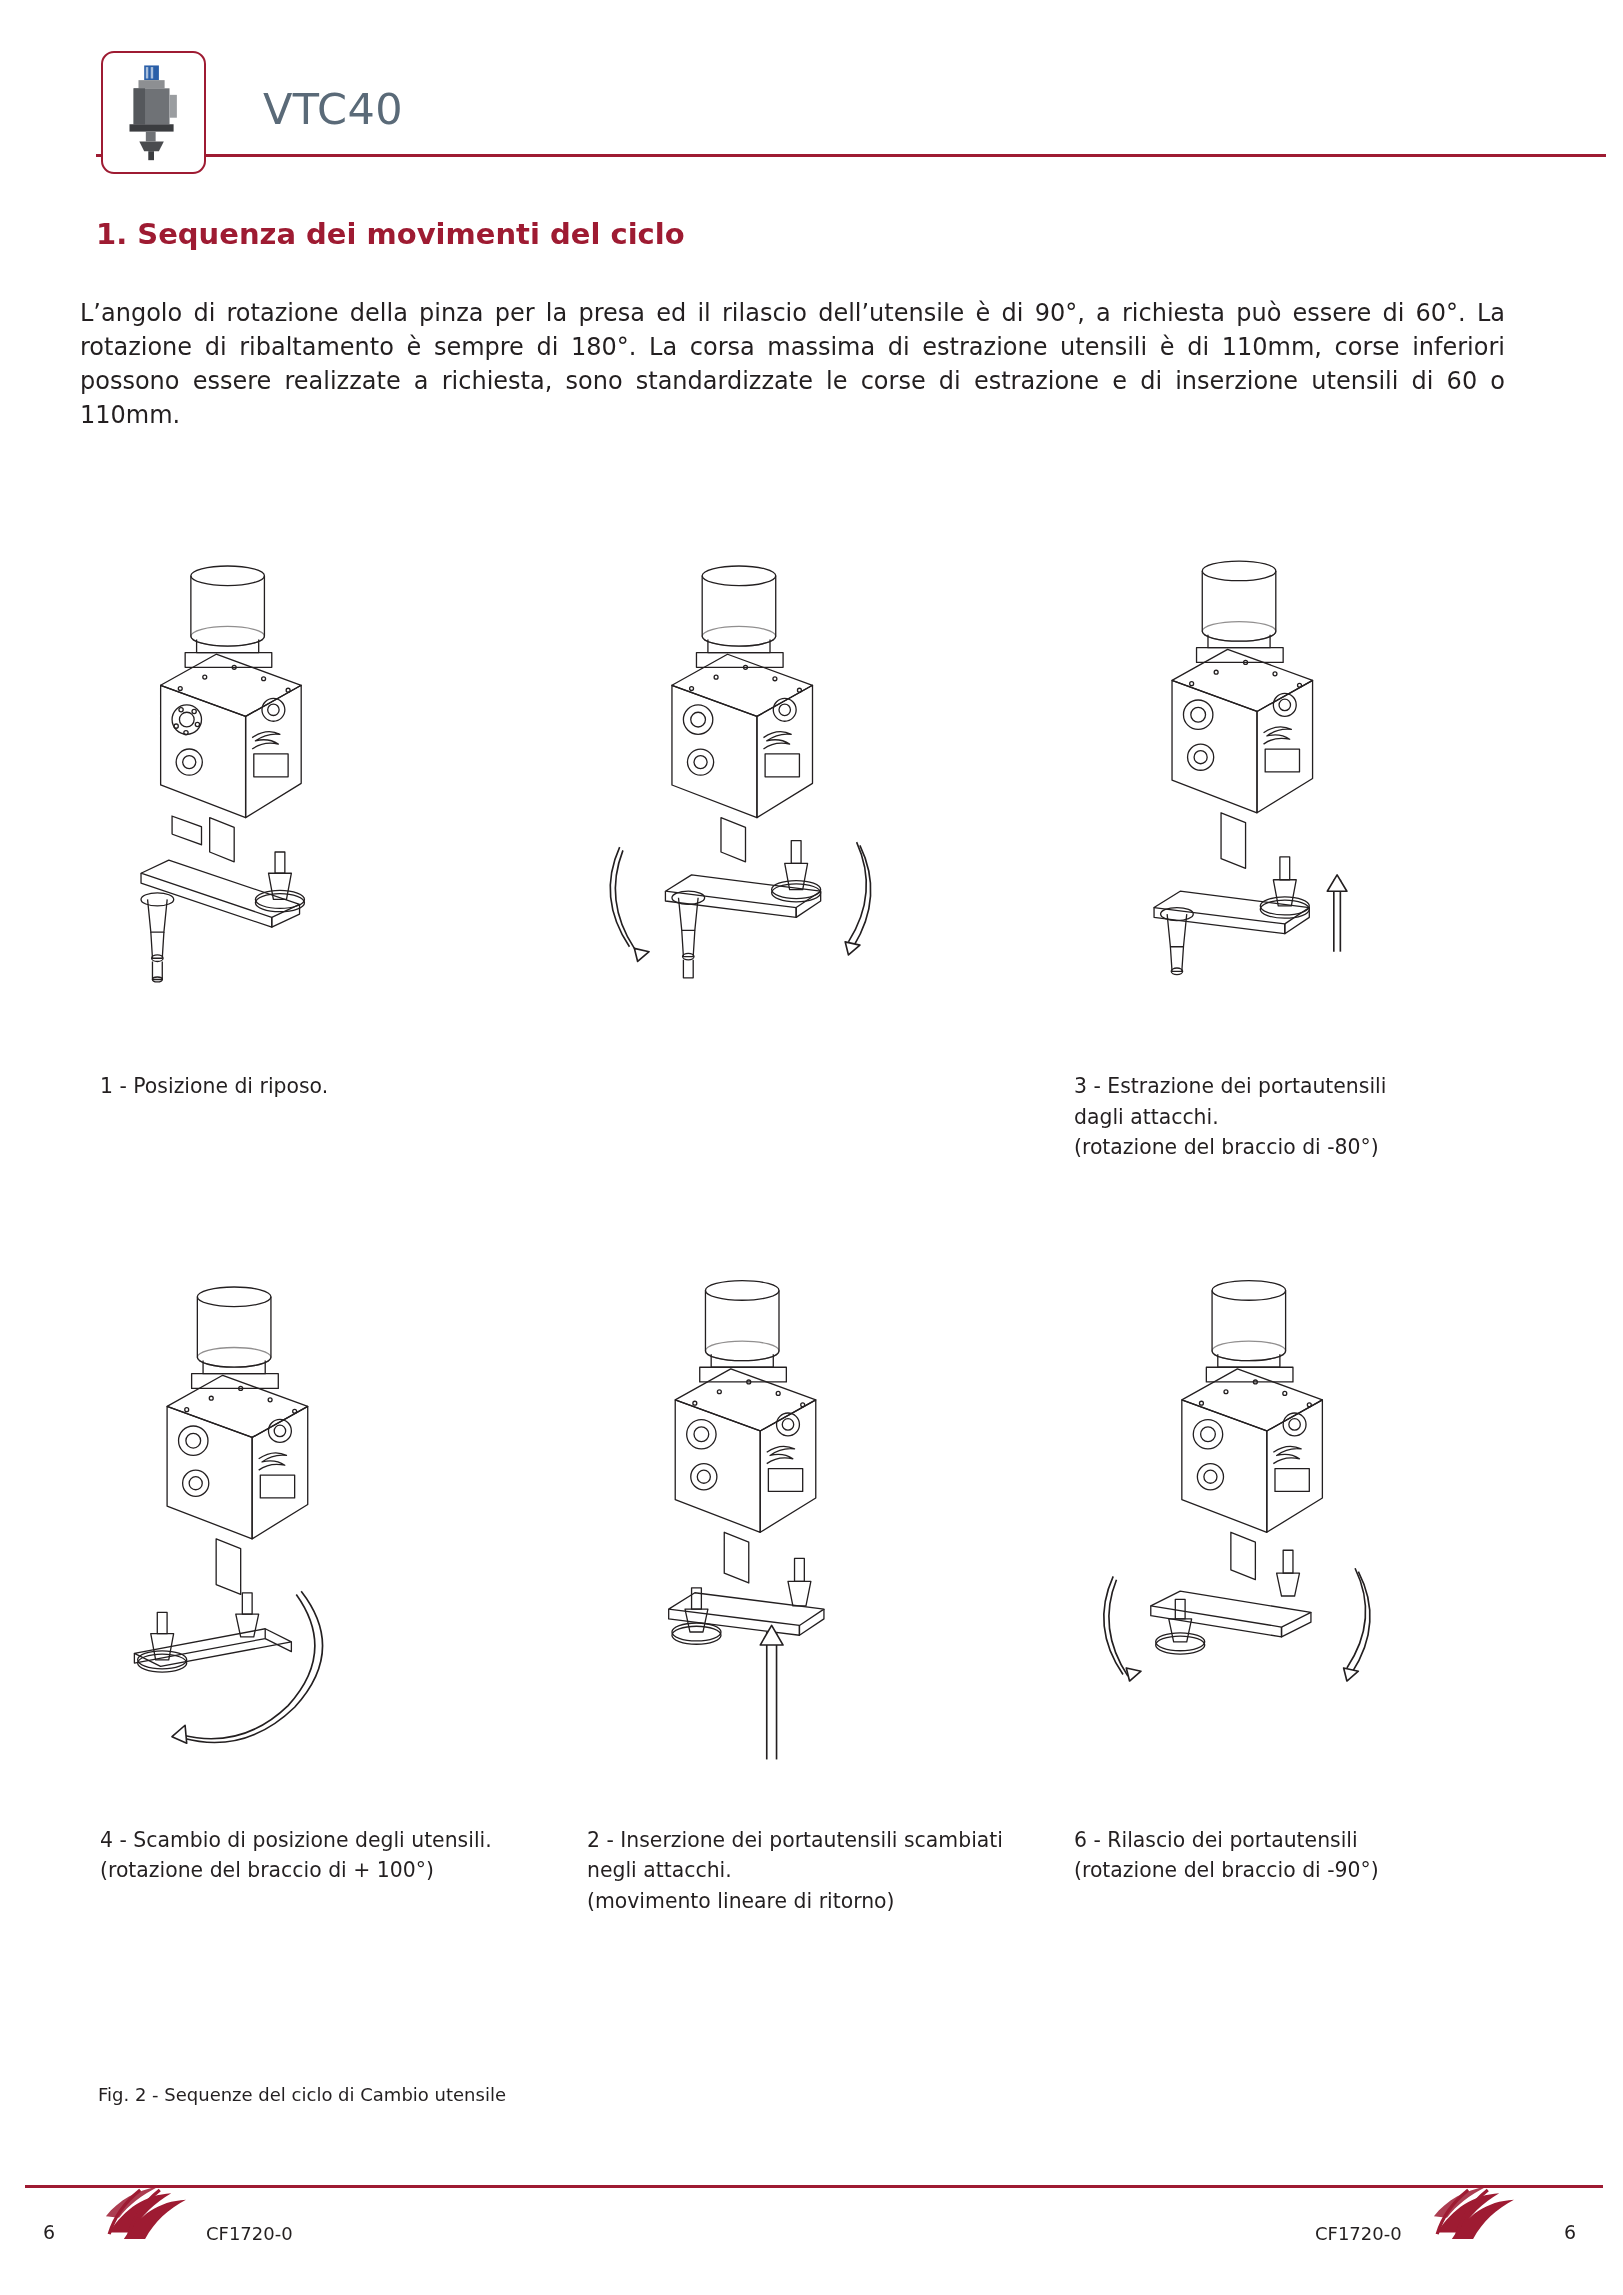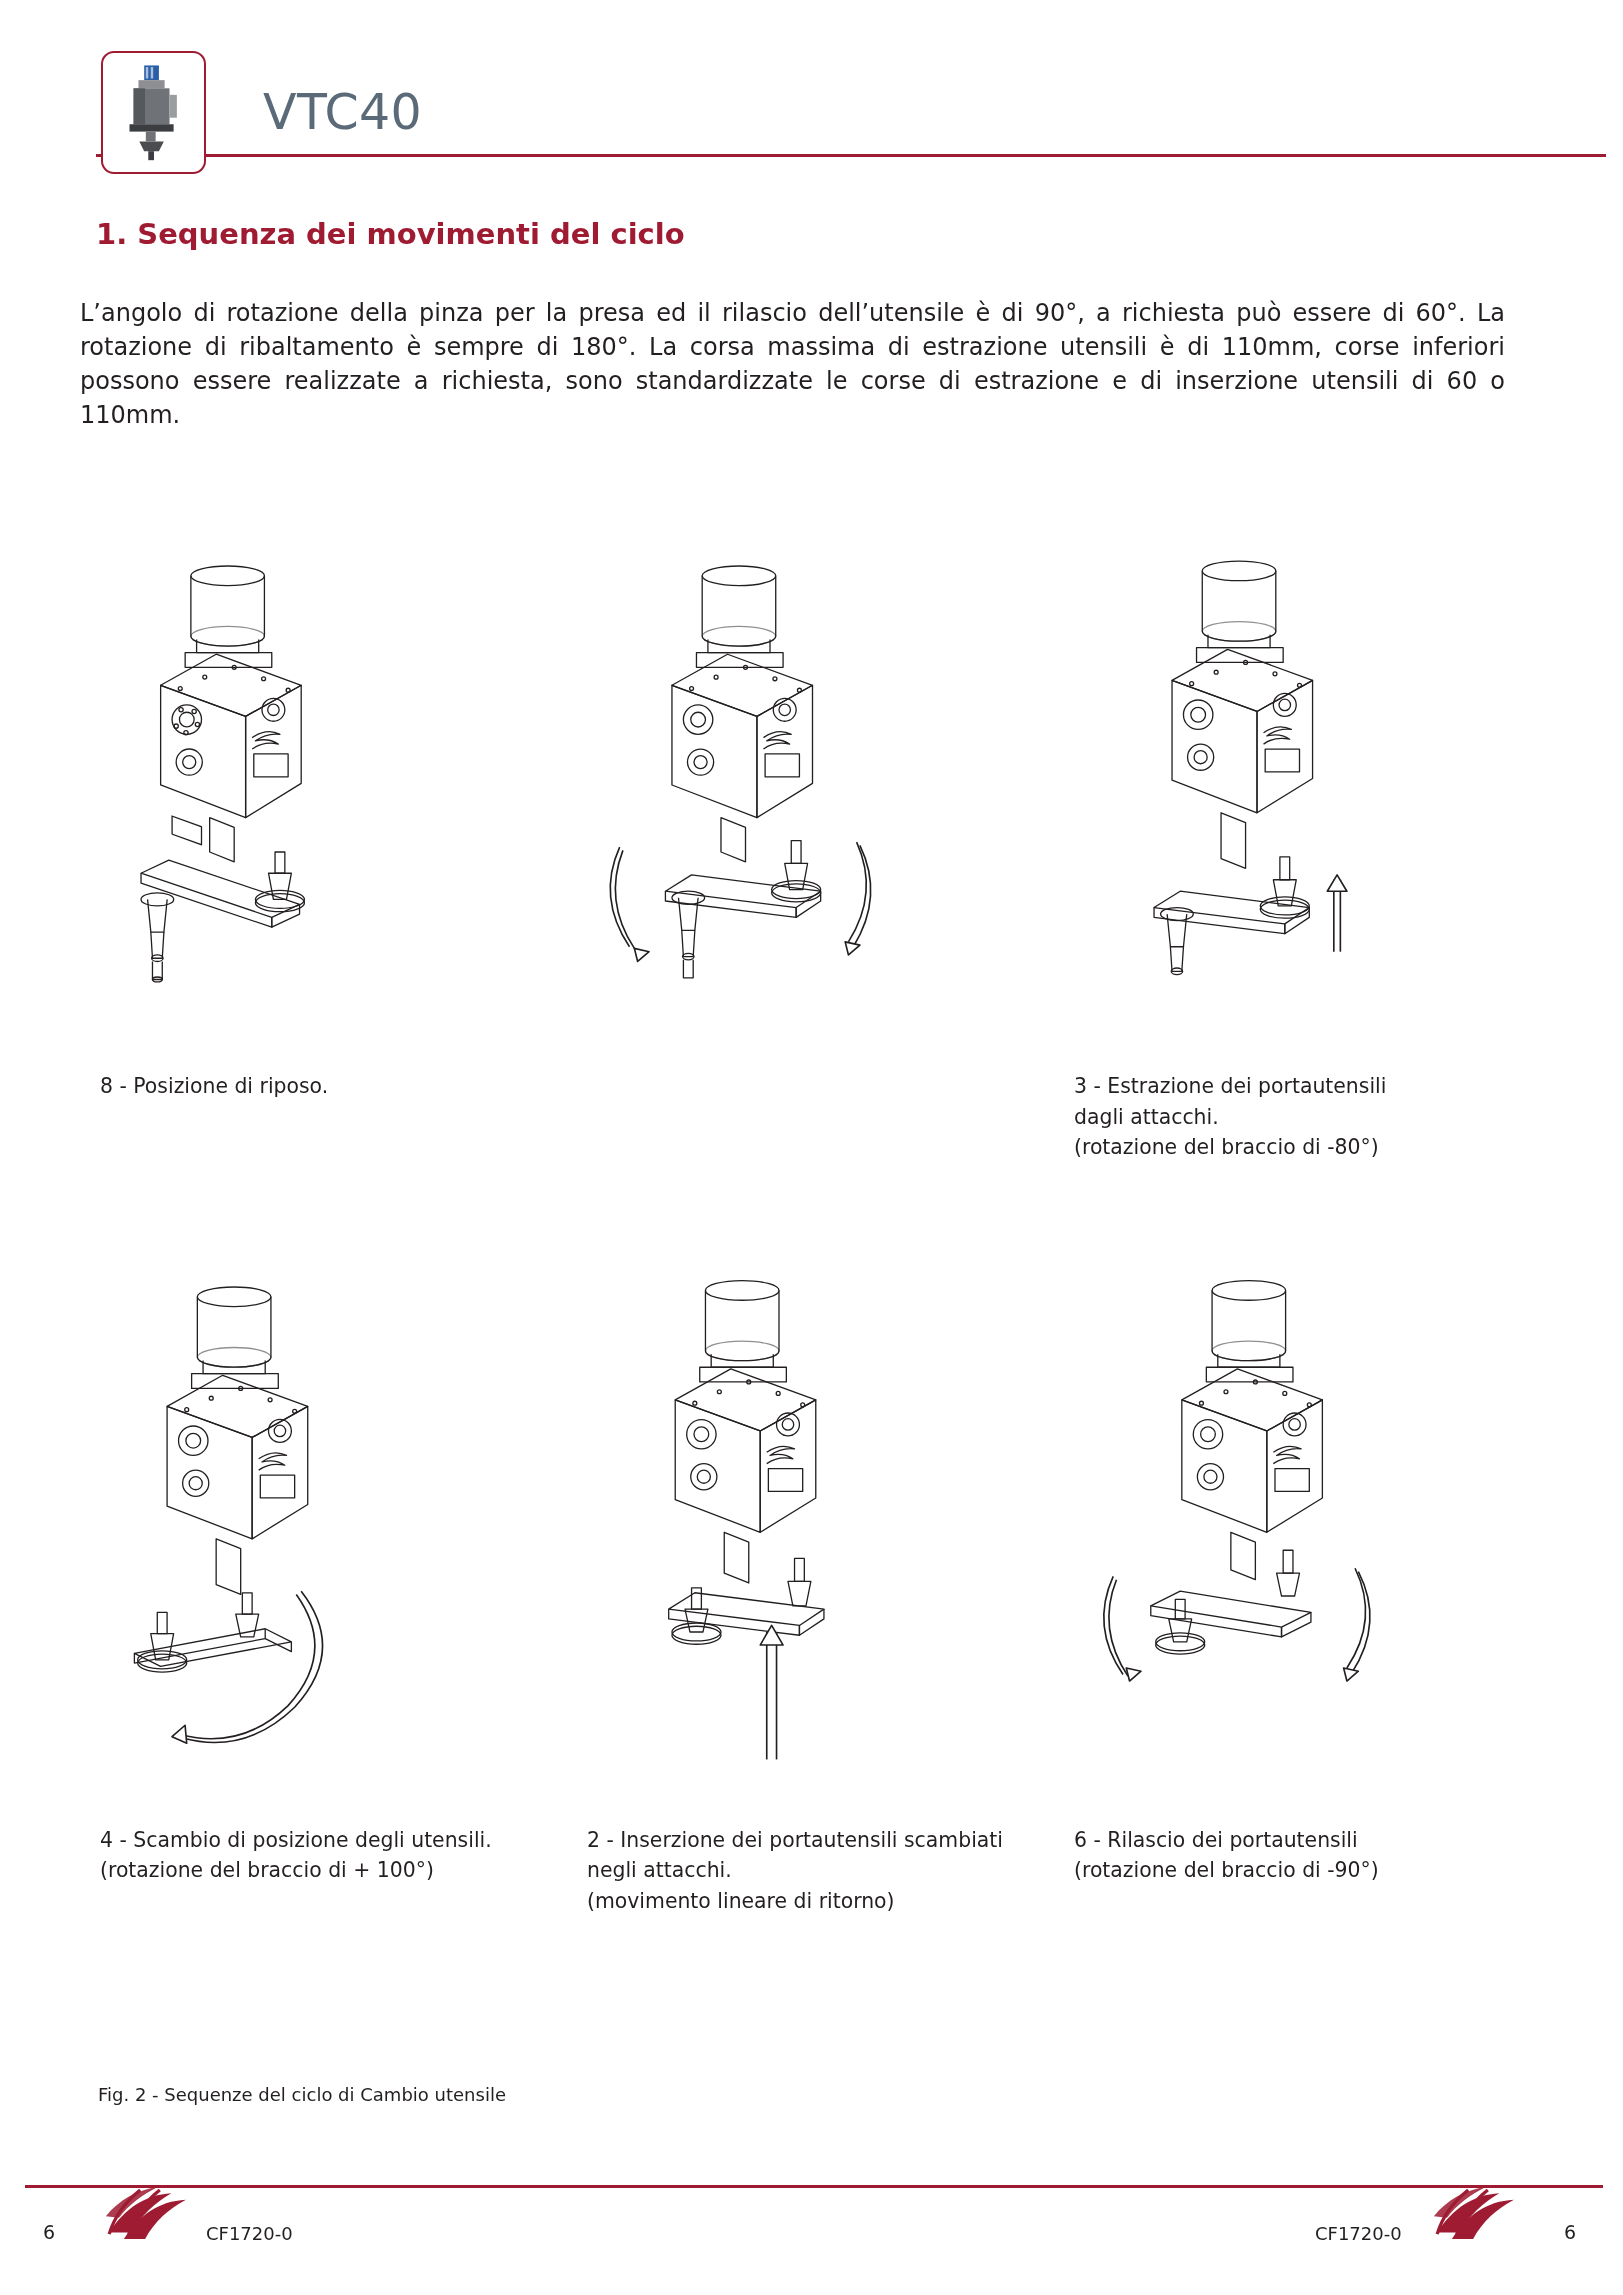--- a/index.html
+++ b/index.html
@@ -50,21 +50,21 @@
     position: absolute;
     left: 105px;
     top: 54px;
     width: 98px;
     height: 116px;
   }
   .header-title {
     position: absolute;
     left: 263px;
     top: 88px;
-    font-size: 49px;
+    font-size: 43px;
     color: #5a6a78;
     letter-spacing: 0.4px;
     line-height: 1;
     white-space: nowrap;
   }
 
   
   .section-title {
     position: absolute;
     left: 96px;
@@ -264,21 +264,21 @@
               <path d="M86 506 L86 528 L98 528 L98 506"></path>
               <ellipse cx="92" cy="528" rx="6" ry="3"></ellipse>
 
               <path d="M236 372 L248 372 L248 398 L236 398 Z"></path>
               <path d="M228 398 L256 398 L250 430 L234 430 Z"></path>
               <ellipse cx="242" cy="430" rx="30" ry="11"></ellipse>
               <ellipse cx="242" cy="434" rx="30" ry="11"></ellipse>
             </g>
           </svg>
         </div>
-        <div class="fig-caption">8 - Posizione di riposo.</div>
+        <div class="fig-caption">1 - Posizione di riposo.</div>
       </div>
 
       <div class="fig-cell">
         <div class="fig-art">
           <svg width="487" height="523" viewBox="0 0 596 640">
             <g fill="none" stroke="#231f20" stroke-width="1.6" stroke-linejoin="round">
               <ellipse cx="208" cy="34" rx="45" ry="12"></ellipse>
               <path d="M163 34 L163 108 A45 12 0 0 0 253 108 L253 34"></path>
               <ellipse cx="208" cy="108" rx="45" ry="12" opacity="0.5"></ellipse>
               <path d="M170 112 L170 128 L246 128 L246 112"></path>

